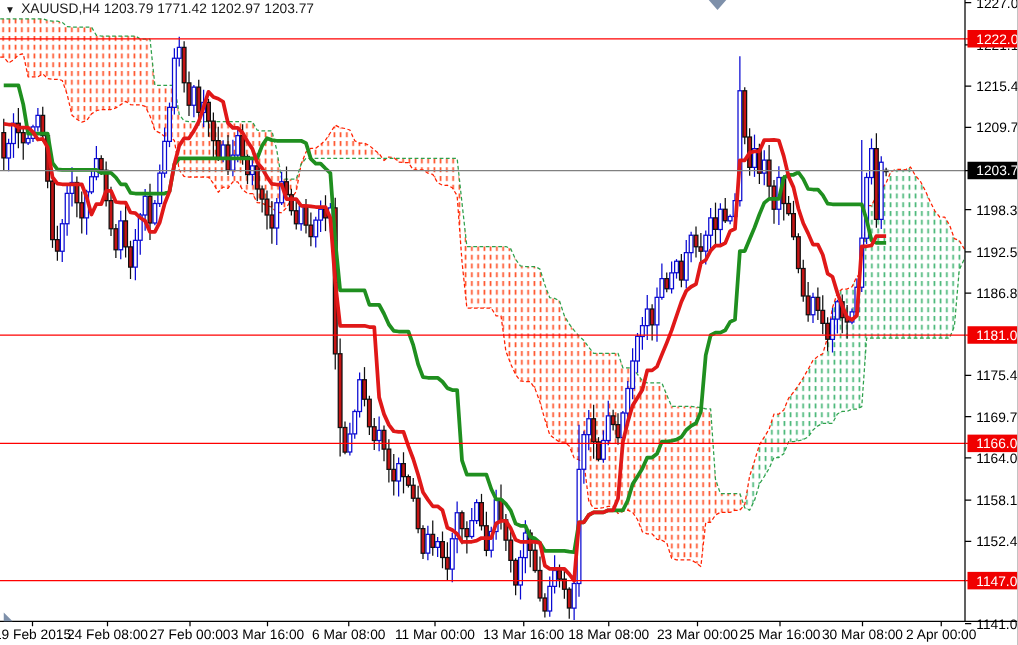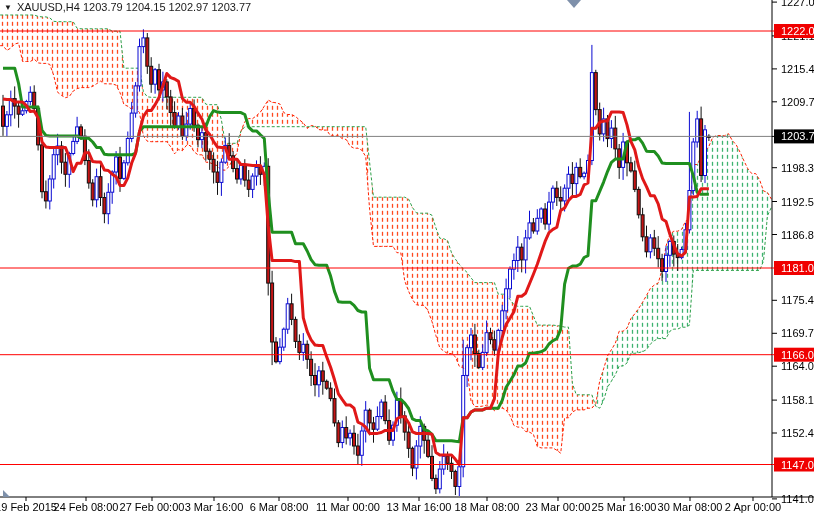--- a/index.html
+++ b/index.html
@@ -15,21 +15,21 @@
   }
   .chart-title .tri{font-size:8px;line-height:11px;color:#1a1a1a;}
   svg text{font-family:"Liberation Sans", sans-serif;}
 </style>
 </head>
 <body>
 
 <div class="chart-window">
   <div class="chart-title">
     <span class="tri">▼</span>
-    <span>XAUUSD,H4 1203.79 1204.15 1202.97 1203.77</span>
+    <span>XAUUSD,H4 1203.79 1771.42 1202.97 1203.77</span>
   </div>
   <svg id="chart-svg" width="814" height="516" viewBox="0 0 814 516">
       <defs>
         <pattern id="hatchBear" width="5" height="7" patternUnits="userSpaceOnUse">
           <line x1="2.5" y1="0.8" x2="2.5" y2="4.8" stroke="#ff4a1f" stroke-width="1.3"></line>
         </pattern>
         <pattern id="hatchBull" width="5" height="7" patternUnits="userSpaceOnUse">
           <line x1="2.5" y1="0.8" x2="2.5" y2="4.8" stroke="#3eb370" stroke-width="1.3"></line>
         </pattern>
         <clipPath id="plotClip">

